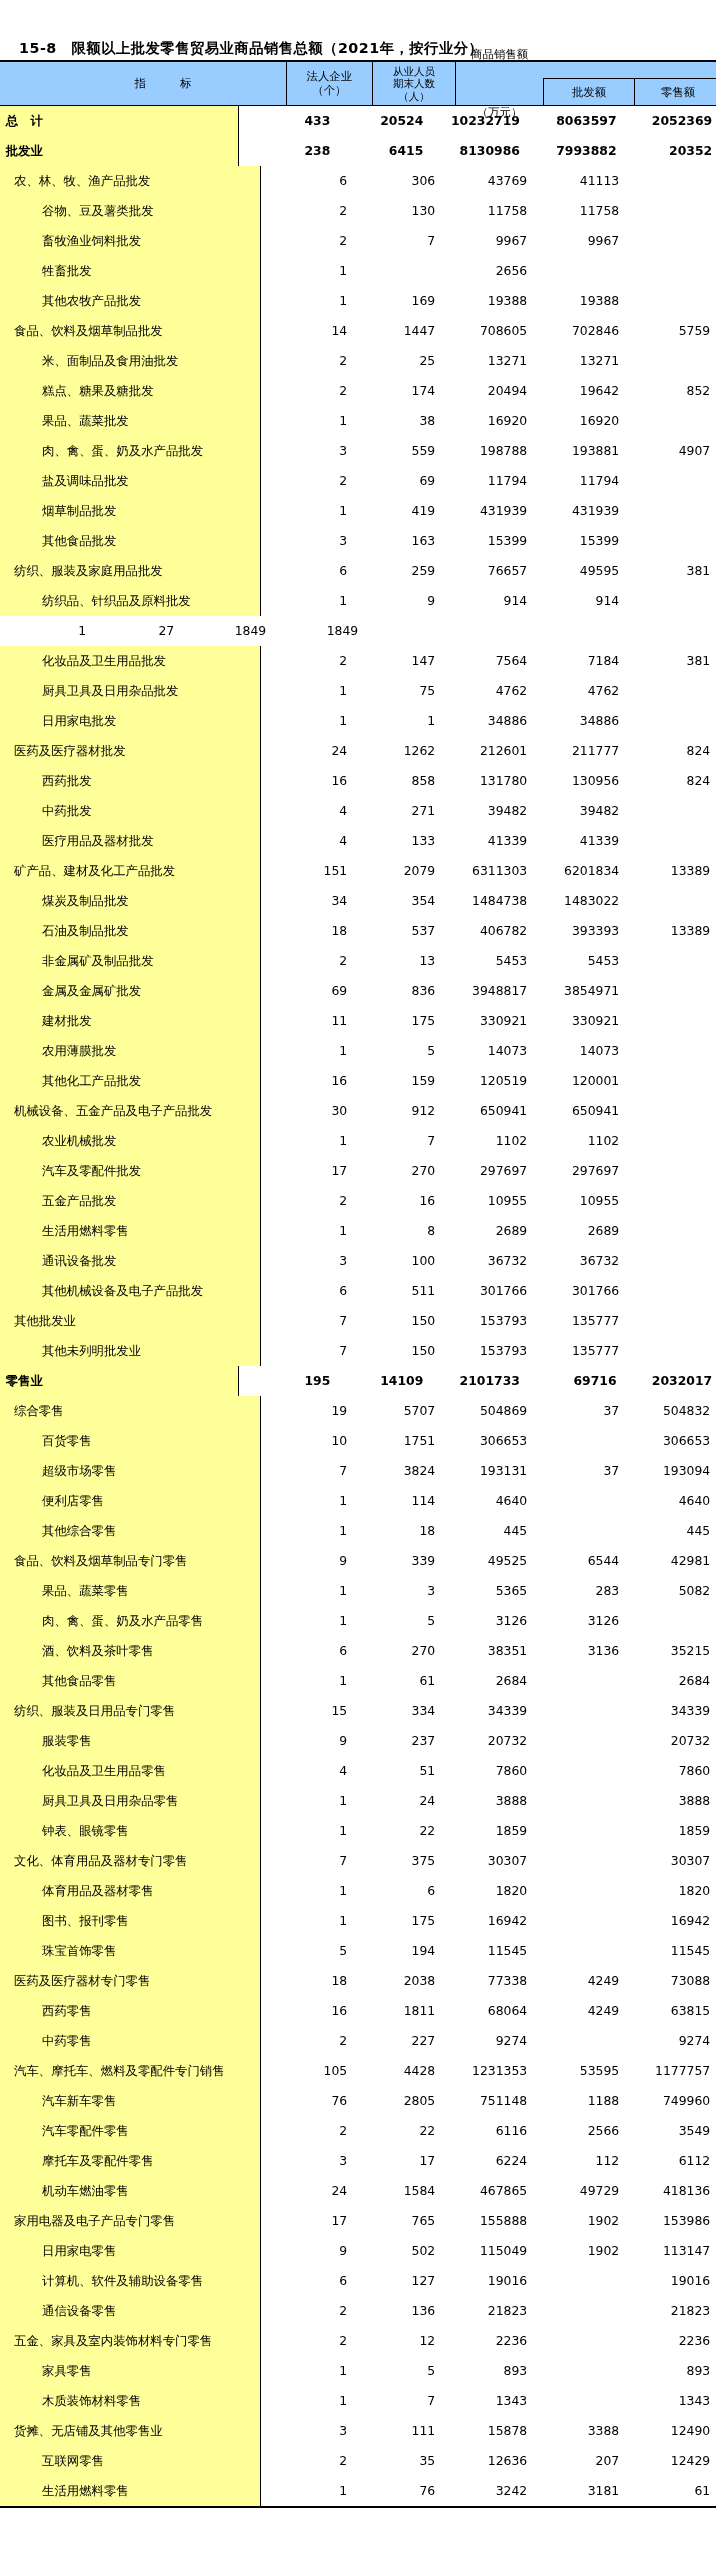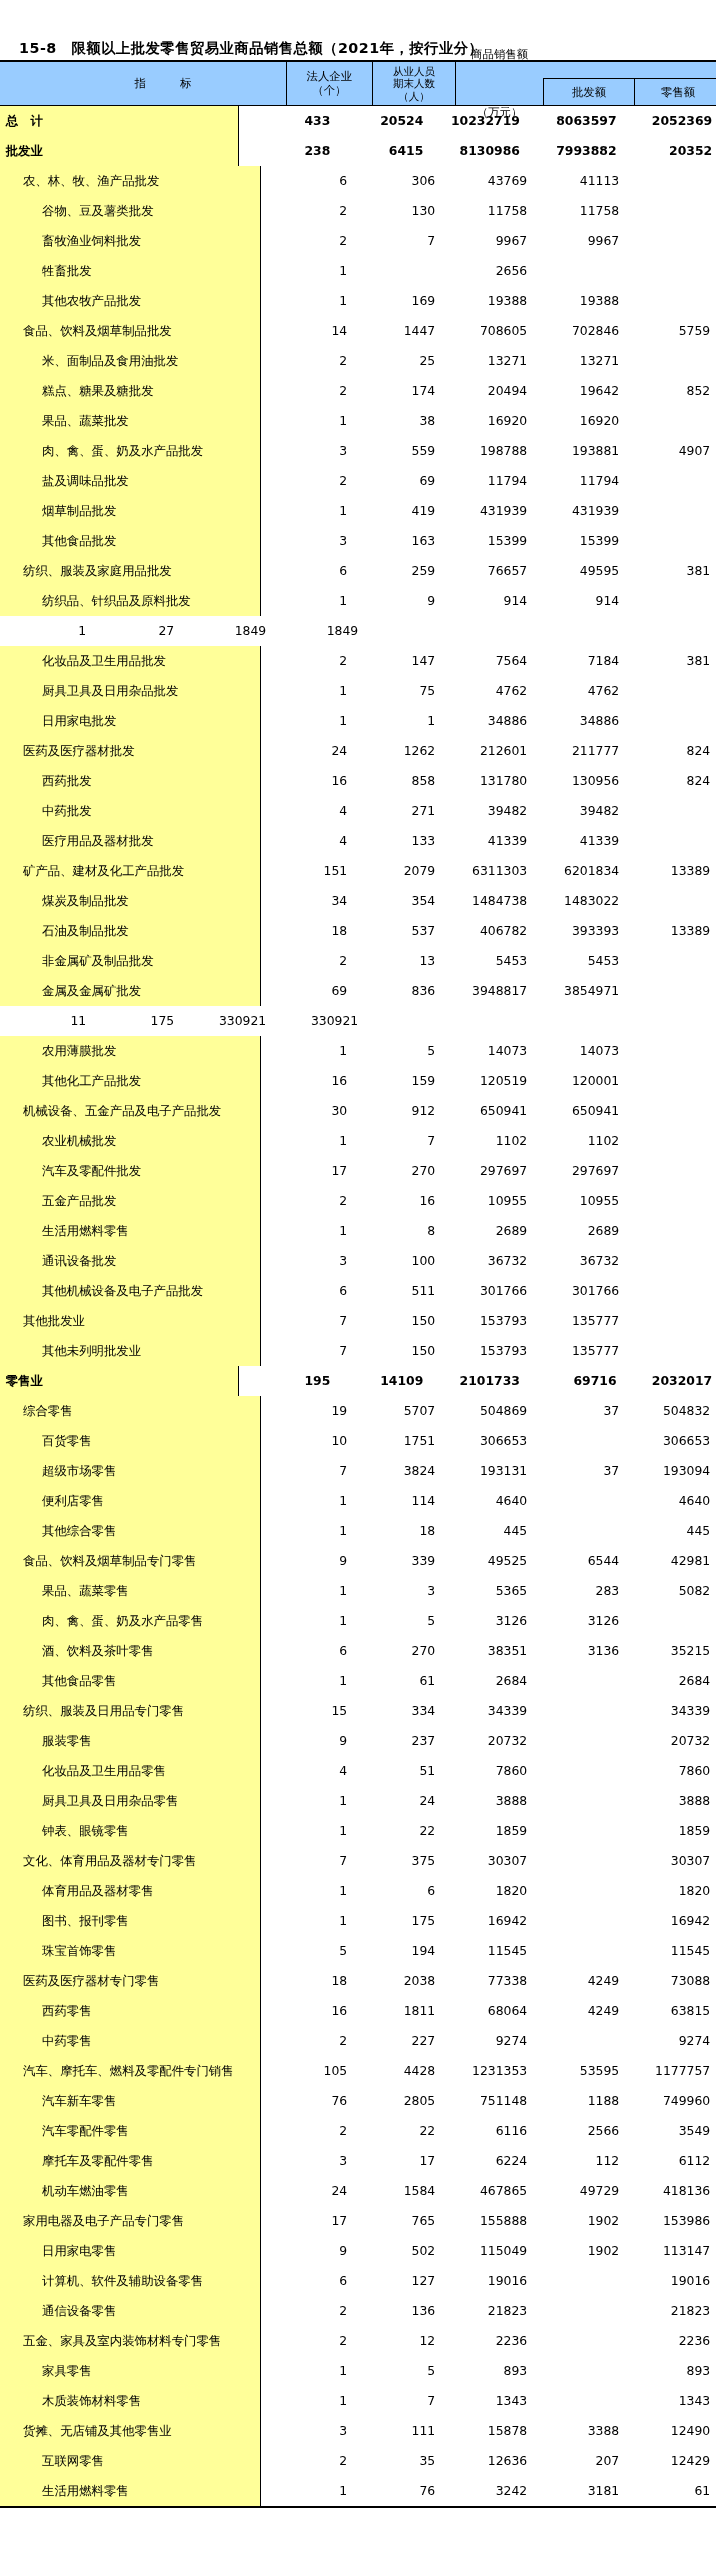--- a/index.html
+++ b/index.html
@@ -32,21 +32,21 @@
   }
   .sub-w { width:91px; border-right:1px solid #000; display:flex; align-items:center; justify-content:center; }
   .sub-r { flex:1; display:flex; align-items:center; justify-content:center; }
   .tbody { width:717px; background:#fff; }
   .row { display:flex; height:30px; font-size:12.4px; }
   .c.label {
     width:261px; background:#FFFF99; border-right:1px solid #000;
     display:flex; align-items:center; white-space:pre; overflow:hidden;
   }
   .lvl0 .c.label { padding-left:5.7px; }
-  .lvl1 .c.label { padding-left:23px; }
+  .lvl1 .c.label { padding-left:14px; }
   .lvl2 .c.label { padding-left:42px; }
   .lvl0 { font-weight:bold;gap:12px; }
   .c.n { text-align:right; line-height:30px; padding-right:4.8px; overflow:hidden; }
   .c.n0 { width:91px; } .c.n1 { width:88px; } .c.n2 { width:92px; }
   .c.n3 { width:92px; } .c.n4 { width:91px; }
 </style>
 </head>
 <body>
 
 <div class="page">
@@ -311,20 +311,21 @@
         </div>
         <div class="row lvl2">
           <div class="c label">金属及金属矿批发</div>
           <div class="c n n0">69</div>
           <div class="c n n1">836</div>
           <div class="c n n2">3948817</div>
           <div class="c n n3">3854971</div>
           <div class="c n n4"></div>
         </div>
         <div class="row lvl2">
+          <div class="c label">建材批发</div>
           <div class="c n n0">11</div>
           <div class="c n n1">175</div>
           <div class="c n n2">330921</div>
           <div class="c n n3">330921</div>
           <div class="c n n4"></div>
         </div>
         <div class="row lvl2">
           <div class="c label">农用薄膜批发</div>
           <div class="c n n0">1</div>
           <div class="c n n1">5</div>

